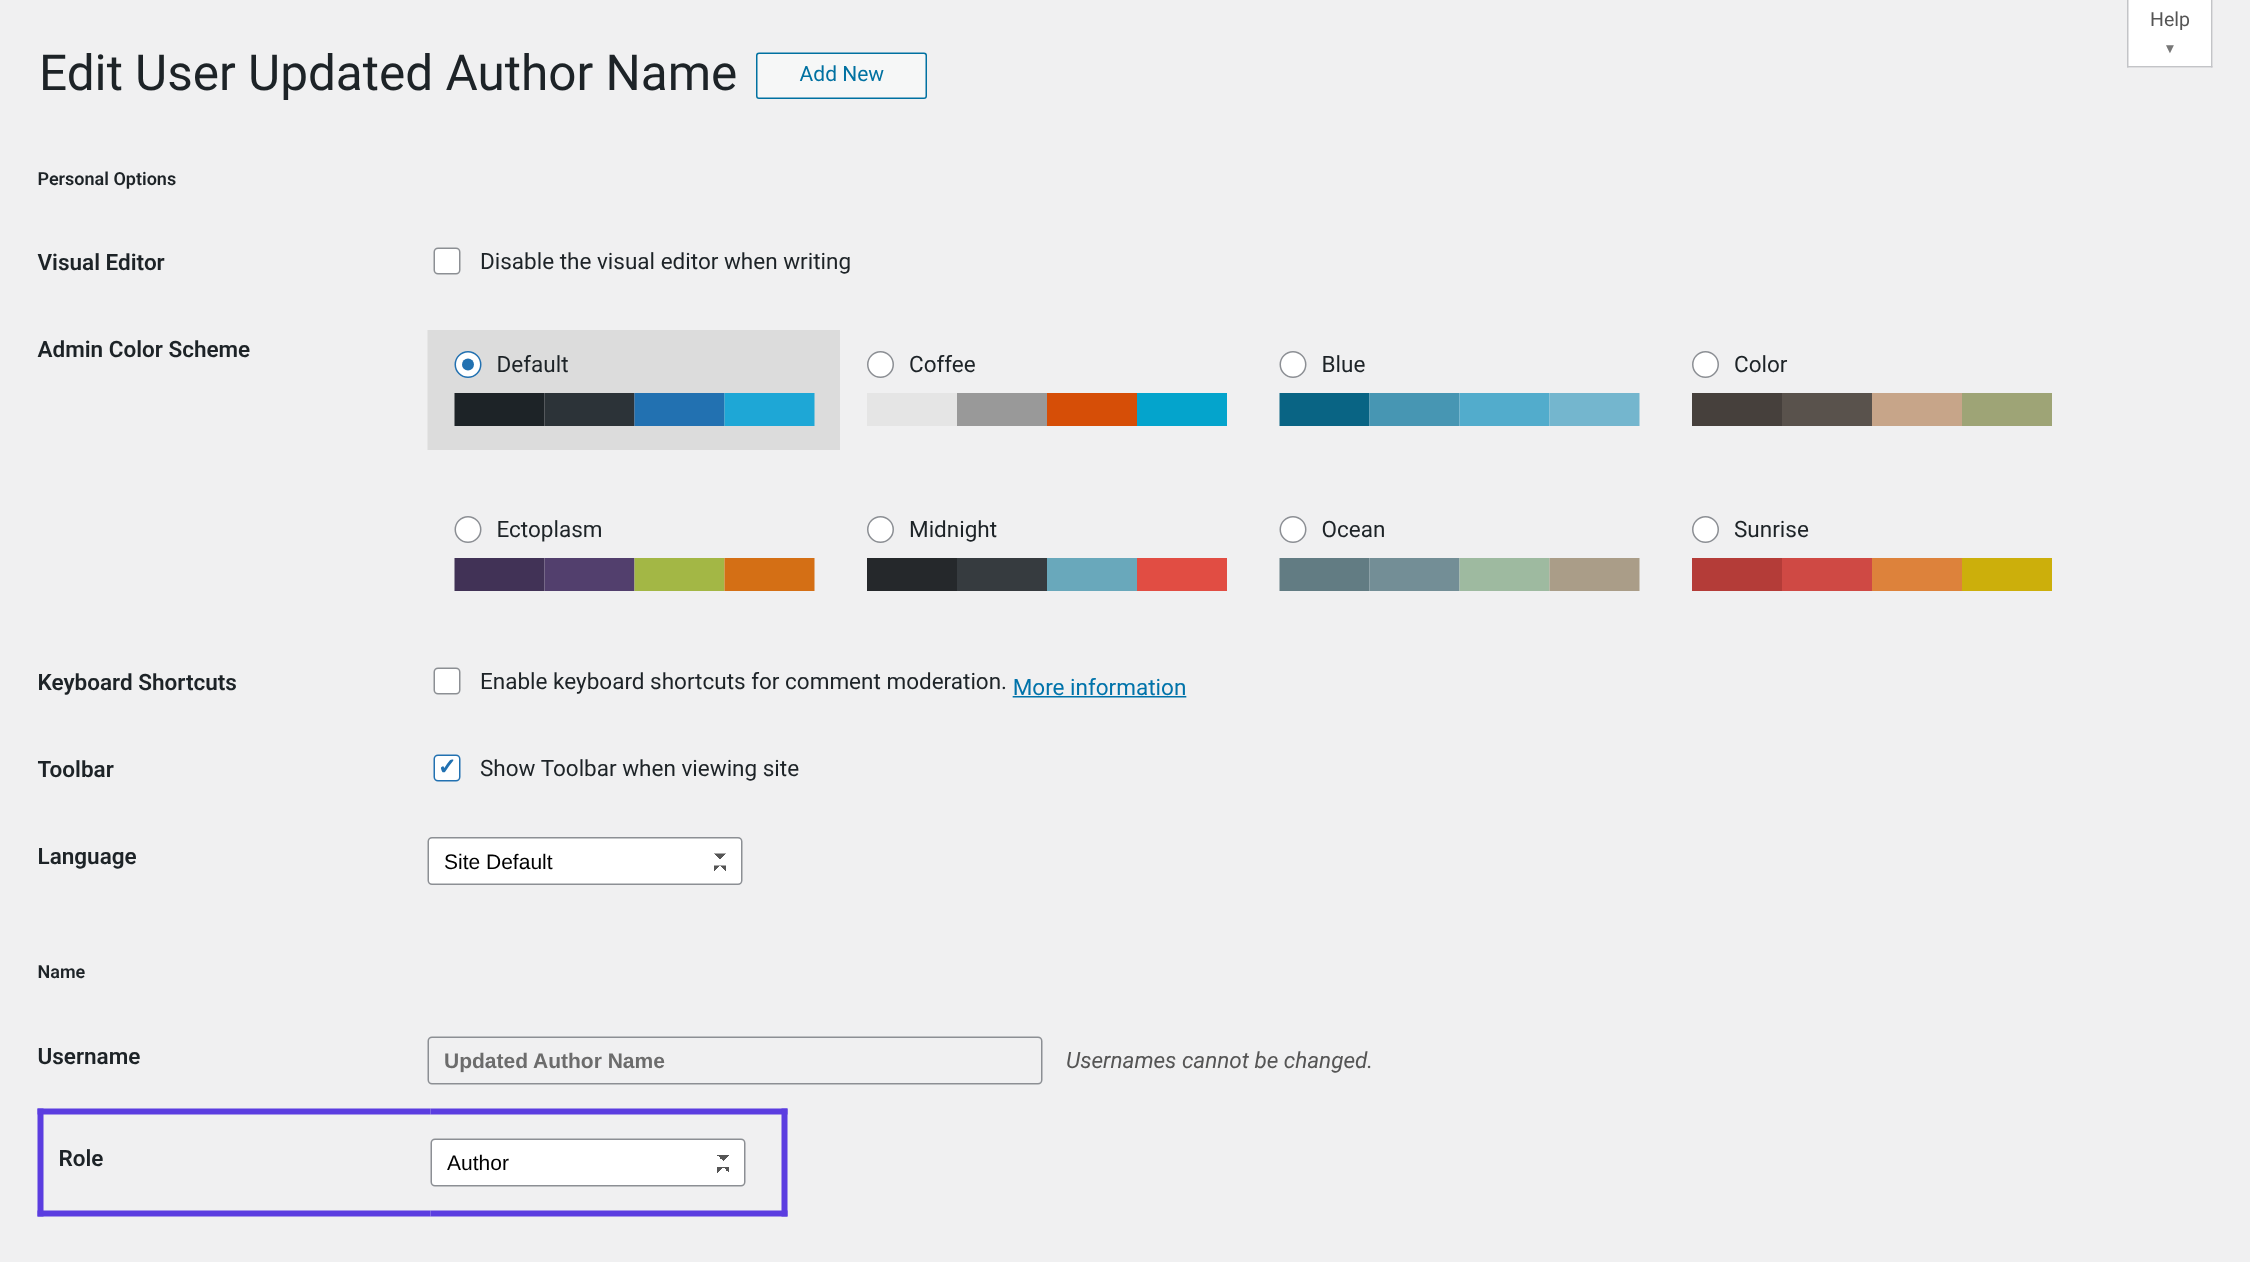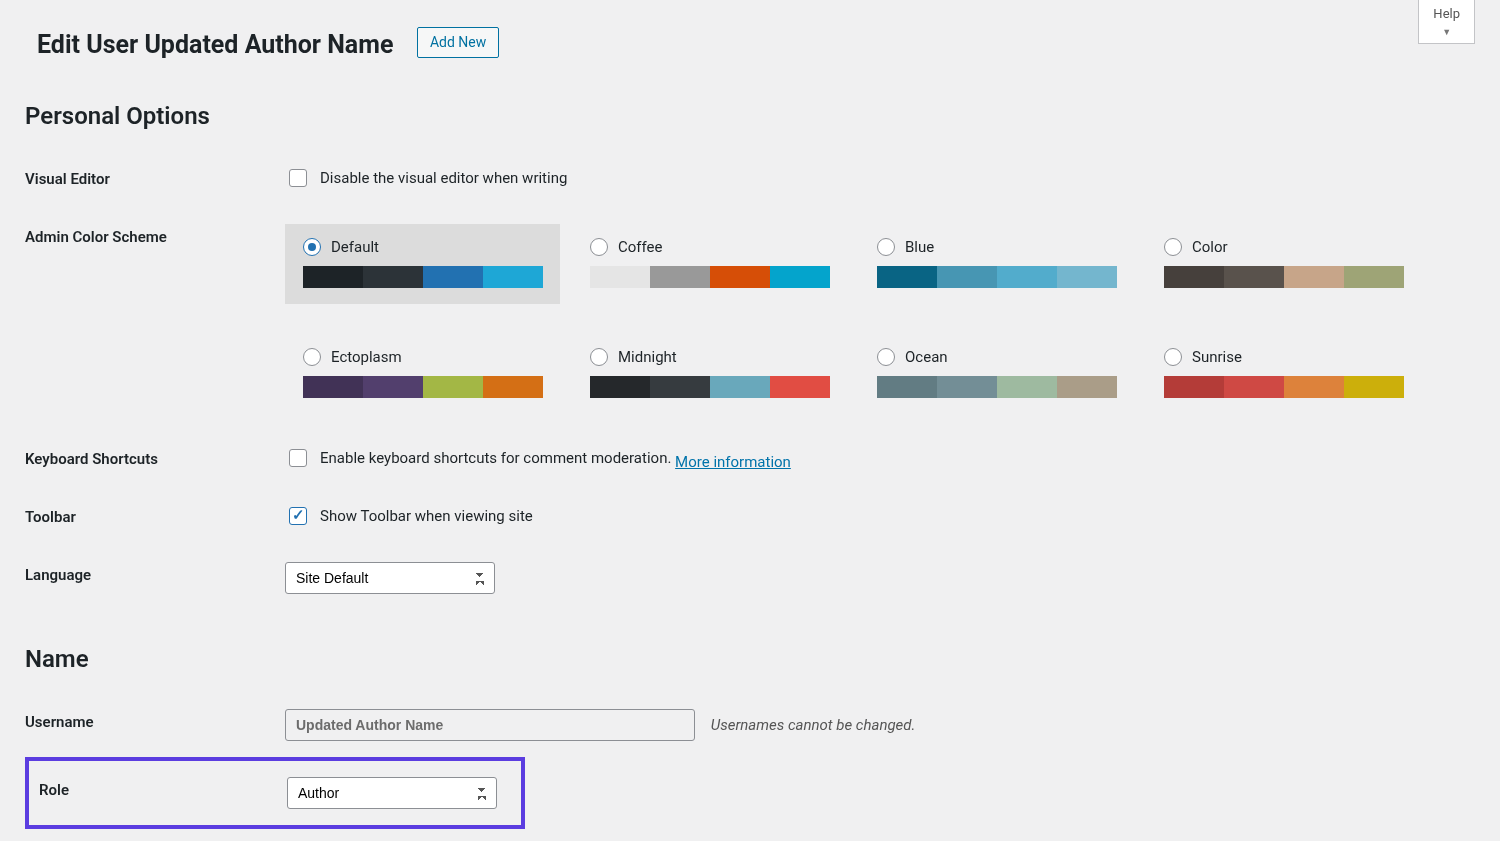--- a/index.html
+++ b/index.html
@@ -26,40 +26,40 @@
     align-items: center;
     gap: 6px;
     cursor: pointer;
     flex-direction: column;
   }
   .help-tab .tri {
     font-size: 9px;
     color: #777;
   }
   h1.page-title {
-    font-size: 25px;
-    font-weight: 700;
-    margin: 30px 12px 8px;
+    font-size: 33px;
+    font-weight: 400;
+    margin: 30px 1px 8px;
     display: inline-block;
   }
   .add-new {
     display: inline-block;
     margin-left: 8px;
-    padding: 4px 12px;
+    padding: 4px 28px;
     border: 1px solid #0071a1;
     border-radius: 2px;
     color: #0071a1;
     background: #f6f7f7;
     font-size: 14px;
     line-height: 1.5;
     vertical-align: 6px;
     cursor: pointer;
   }
   h2.section-title {
-    font-size: 24px;
+    font-size: 12px;
     font-weight: 600;
     margin: 35px 0 20px;
   }
   table.form-table {
     width: 100%;
     border-collapse: collapse;
   }
   table.form-table th {
     text-align: left;
     font-weight: 600;
@@ -98,21 +98,21 @@
     position: absolute;
     left: 2px;
     top: -2px;
     font-size: 15px;
     color: #2271b1;
     font-weight: bold;
   }
   .color-schemes {
     display: grid;
     grid-template-columns: repeat(4, 275px);
-    gap: 30px 12px;
+    gap: 30px 0;
   }
   .scheme {
     display: flex;
     flex-direction: column;
     gap: 10px;
     padding: 14px 18px 16px 18px;
     cursor: pointer;
   }
   .scheme.selected { background: #dcdcdc; }
   .scheme-head {

